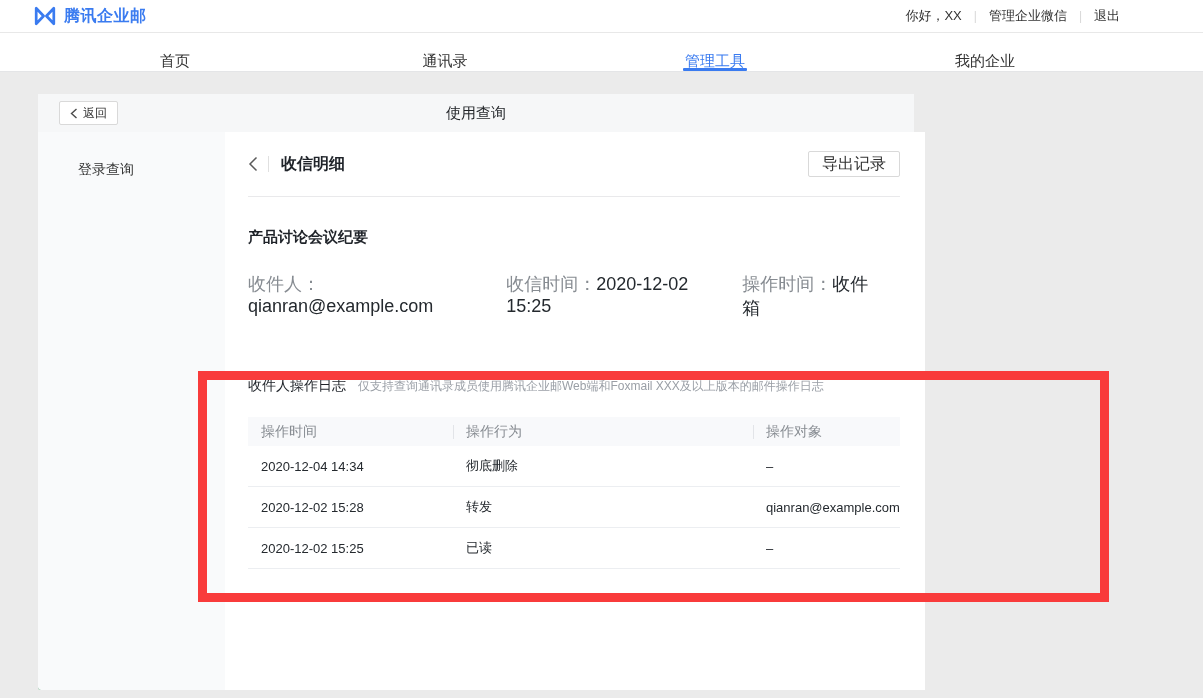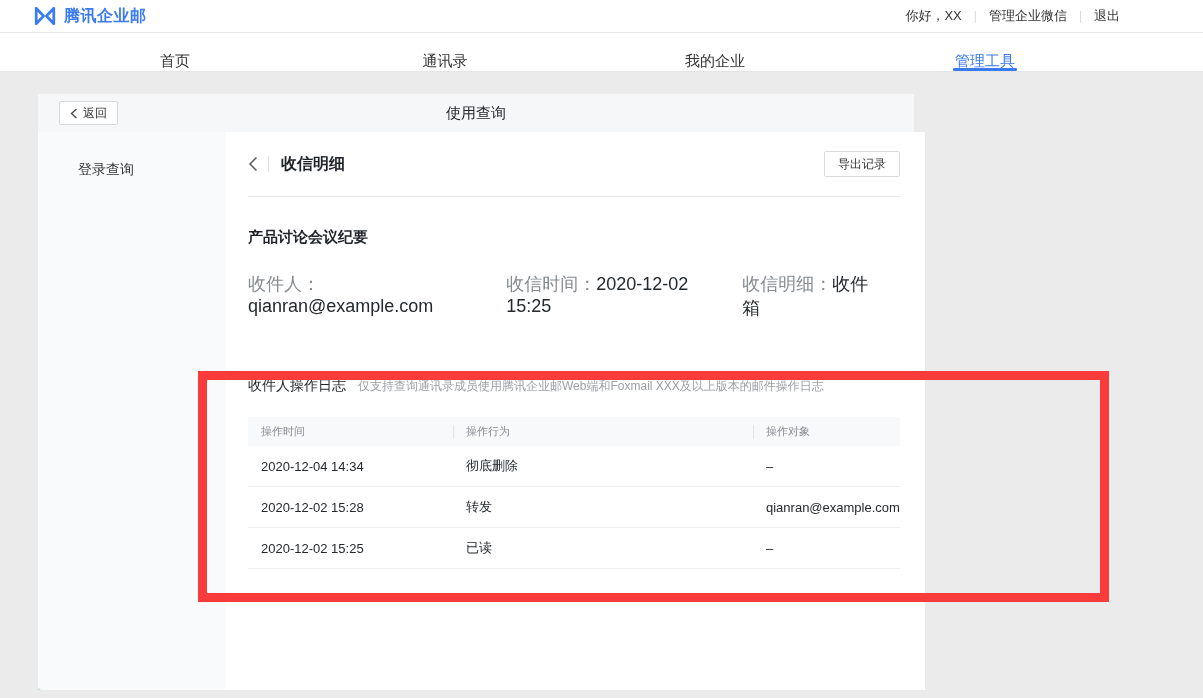--- a/index.html
+++ b/index.html
@@ -61,36 +61,36 @@
   .content { flex:1; background:#fff; padding:0 25px 0 23px; display:flex; flex-direction:column; }
   .content-header {
     height:65px; flex:none; display:flex; align-items:center;
     border-bottom:1px solid #e9e9eb;
   }
   .back-chevron { display:flex; align-items:center; cursor:pointer; padding:2px 0; }
   .vert-div { width:1px; height:16px; background:#e0e0e0; margin:0 12px 0 10px; }
   .detail-title { font-size:16px; font-weight:bold; color:#1f2329; }
   .export-btn {
     margin-left:auto; height:26px; padding:0 13px; background:#fff;
-    border:1px solid #d9d9d9; border-radius:2px; font-size:12px; color:#333;
+    border:1px solid #d9d9d9; border-radius:2px; font-size:16px; color:#333;
     display:flex; align-items:center; cursor:pointer;
   }
   .subject { margin-top:31px; font-size:15px; font-weight:bold; color:#1f2329; }
   .meta-row { margin-top:25px; display:flex; font-size:18px; }
   .meta-item { margin-right:30px; }
   .meta-label { color:#878c92; }
   .meta-value { color:#24292e; }
   .section-row { margin-top:57px; display:flex; align-items:baseline; }
   .section-title { font-size:14px; font-weight:normal; color:#1f2329; }
   .section-note { margin-left:12px; font-size:12px; color:#9a9fa6; }
   
   .log-table { margin-top:22px; }
   .t-head { display:flex; height:29px; background:#f8f9fb; align-items:center; }
   .t-head .th {
-    font-size:11px; color:#878c92; padding-left:13px; position:relative; height:100%;
+    font-size:14px; color:#878c92; padding-left:13px; position:relative; height:100%;
     display:flex; align-items:center;
   }
   .t-head .th + .th::before {
     content:""; position:absolute; left:0; top:50%; transform:translateY(-50%);
     width:1px; height:14px; background:#e2e4e8;
   }
   .t-row { display:flex; height:41px; align-items:center; border-bottom:1px solid #eceef1; font-size:13px; color:#24292e; }
   .t-row .td { padding-left:13px; }
   .col-time { width:205px; flex:none; }
   .col-action { width:300px; flex:none; }
@@ -125,26 +125,26 @@
 </div>
 
 <div class="tabbar">
   <div class="tabbar-inner">
     <div class="tab">
       <span>首页</span>
     </div>
     <div class="tab">
       <span>通讯录</span>
     </div>
-    <div class="tab">
-      <span>我的企业</span>
-    </div>
     <div class="tab active">
       <span>管理工具</span>
       <span class="tab-underline"></span>
+    </div>
+    <div class="tab">
+      <span>我的企业</span>
     </div>
   </div>
 </div>
 
 <div class="panel">
 
   <div class="panel-strip">
     <div class="back-btn">
       <span style="display:flex;">
         <svg width="8" height="11" viewBox="0 0 8 11">
@@ -180,21 +180,21 @@
       <div class="subject">产品讨论会议纪要</div>
 
       <div class="meta-row">
         <div class="meta-item">
           <span class="meta-label">收件人：</span><span class="meta-value">qianran@example.com</span>
         </div>
         <div class="meta-item">
           <span class="meta-label">收信时间：</span><span class="meta-value">2020-12-02 15:25</span>
         </div>
         <div class="meta-item">
-          <span class="meta-label">收信明细：</span><span class="meta-value">收件箱</span>
+          <span class="meta-label">操作时间：</span><span class="meta-value">收件箱</span>
         </div>
       </div>
 
       <div class="section-row">
         <span class="section-title">收件人操作日志</span>
         <span class="section-note">仅支持查询通讯录成员使用腾讯企业邮Web端和Foxmail XXX及以上版本的邮件操作日志</span>
       </div>
 
       <div class="log-table">
         <div class="t-head">

